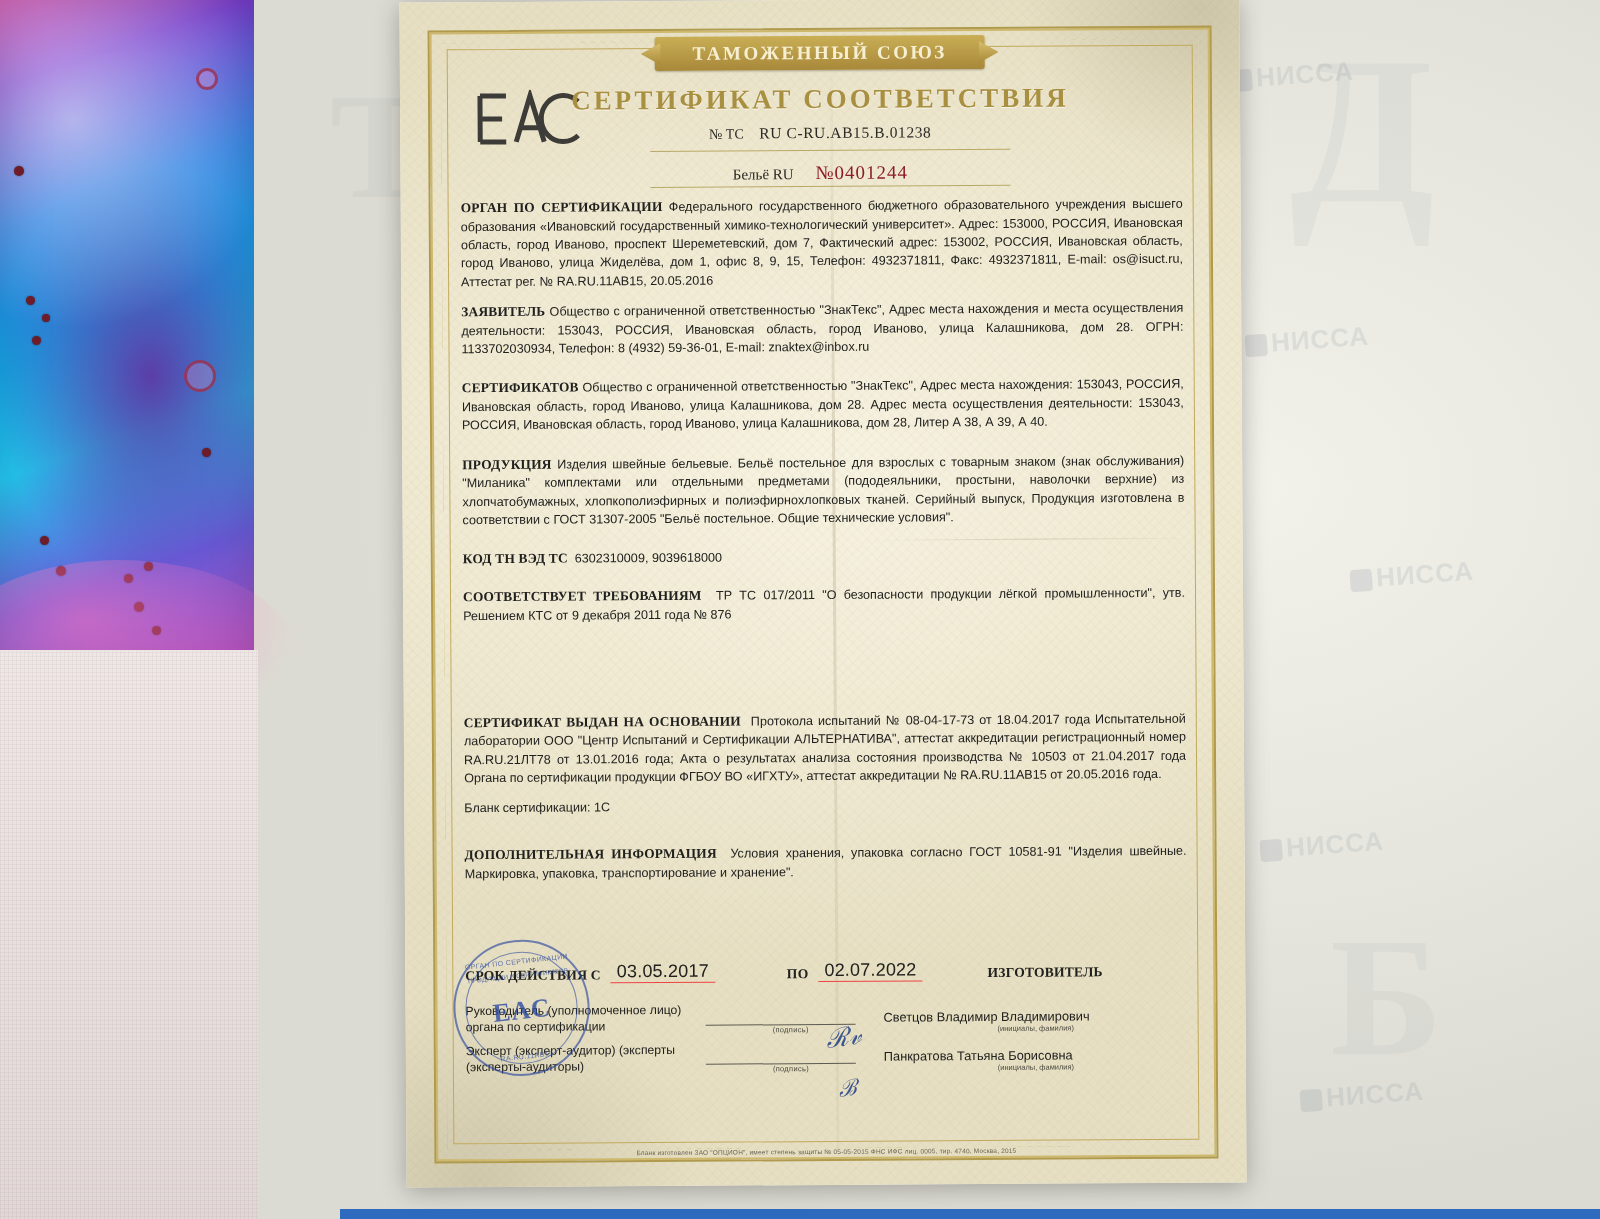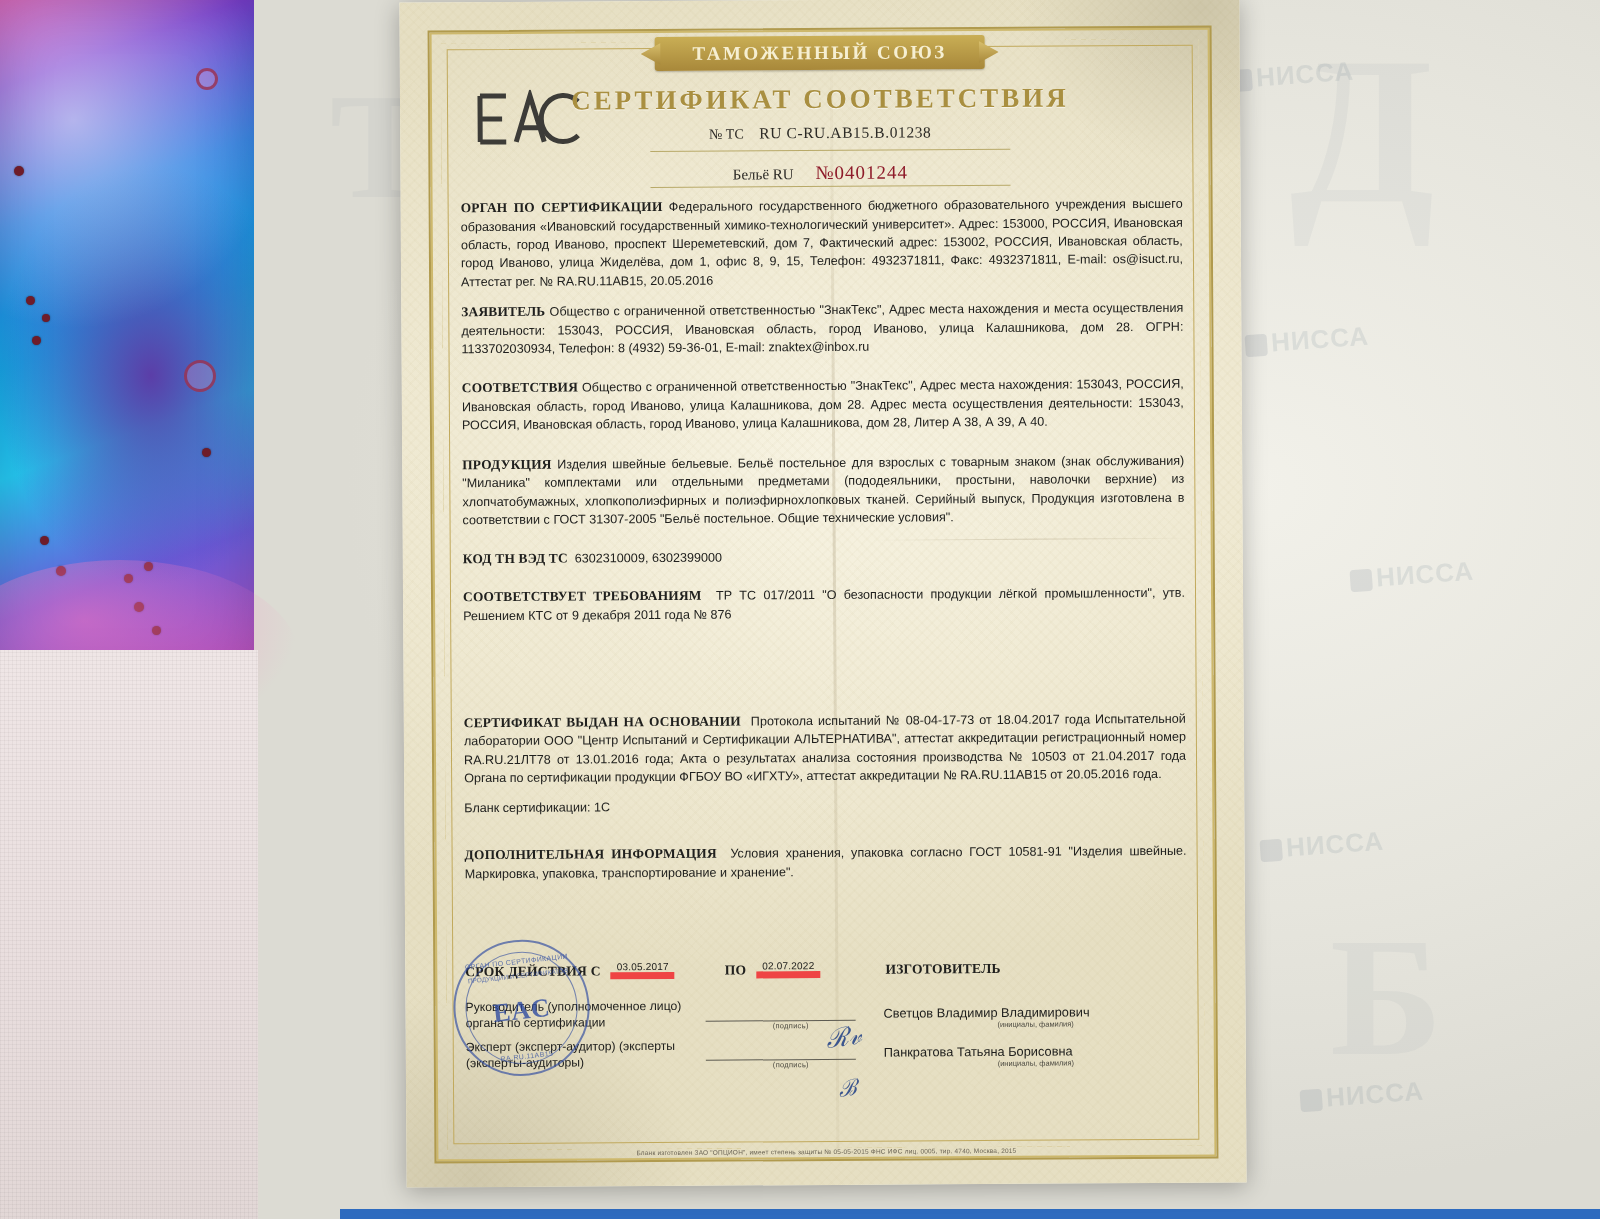--- a/index.html
+++ b/index.html
@@ -284,22 +284,22 @@
     align-items: flex-end;
     gap: 10px;
     font-family: "Liberation Serif", serif;
     font-size: 13.6px;
     font-weight: bold;
     letter-spacing: 0.2px;
   }
   .valid-row .date {
     font-family: "Liberation Sans", sans-serif;
     font-weight: normal;
-    font-size: 10px;
-    border-bottom: 7px solid #ef4444;
+    font-size: 18px;
+    border-bottom: 1px solid #ef4444;
     padding: 0 6px;
   }
   .sig-row {
     display: flex;
     align-items: flex-end;
     margin-top: 20px;
   }
   .sig-role {
     width: 240px;
     font-size: 12.2px;
@@ -488,32 +488,32 @@
         <b class="lab">ОРГАН ПО СЕРТИФИКАЦИИ</b>
         <span>Федерального государственного бюджетного образовательного учреждения высшего образования «Ивановский государственный химико-технологический университет». Адрес: 153000, РОССИЯ, Ивановская область, город Иваново, проспект Шереметевский, дом 7, Фактический адрес: 153002, РОССИЯ, Ивановская область, город Иваново, улица Жиделёва, дом 1, офис 8, 9, 15, Телефон: 4932371811, Факс: 4932371811, E-mail: os@isuct.ru, Аттестат рег. № RA.RU.11АВ15, 20.05.2016</span>
       </div>
 
       <div class="blk">
         <b class="lab">ЗАЯВИТЕЛЬ</b>
         <span>Общество с ограниченной ответственностью "ЗнакТекс", Адрес места нахождения и места осуществления деятельности: 153043, РОССИЯ, Ивановская область, город Иваново, улица Калашникова, дом 28. ОГРН: 1133702030934, Телефон: 8 (4932) 59-36-01, E-mail: znaktex@inbox.ru</span>
       </div>
 
       <div class="blk" style="margin-top:20px;">
-        <b class="lab">СООТВЕТСТВИЯ</b>
+        <b class="lab">СЕРТИФИКАТОВ</b>
         <span>Общество с ограниченной ответственностью "ЗнакТекс", Адрес места нахождения: 153043, РОССИЯ, Ивановская область, город Иваново, улица Калашникова, дом 28. Адрес места осуществления деятельности: 153043, РОССИЯ, Ивановская область, город Иваново, улица Калашникова, дом 28, Литер А 38, А 39, А 40.</span>
       </div>
 
       <div class="blk" style="margin-top:20px;">
         <b class="lab">ПРОДУКЦИЯ</b>
         <span>Изделия швейные бельевые. Бельё постельное для взрослых с товарным знаком (знак обслуживания) "Миланика" комплектами или отдельными предметами (пододеяльники, простыни, наволочки верхние) из хлопчатобумажных, хлопкополиэфирных и полиэфирнохлопковых тканей. Серийный выпуск, Продукция изготовлена в соответствии с ГОСТ 31307-2005 "Бельё постельное. Общие технические условия".</span>
       </div>
 
       <div class="blk" style="margin-top:20px;">
         <b class="lab">КОД ТН ВЭД ТС</b>
-        &nbsp;<span>6302310009, 6302399000</span>
+        &nbsp;<span>6302310009, 9039618000</span>
       </div>
 
       <div class="blk" style="margin-top:18px;">
         <b class="lab">СООТВЕТСТВУЕТ ТРЕБОВАНИЯМ</b>
         &nbsp;<span>ТР ТС 017/2011   "О безопасности продукции лёгкой промышленности", утв. Решением КТС от 9 декабря 2011 года № 876</span>
       </div>
 
       <div class="blk" style="margin-top:88px;">
         <b class="lab">СЕРТИФИКАТ ВЫДАН НА ОСНОВАНИИ</b>
         &nbsp;<span>Протокола испытаний № 08-04-17-73 от 18.04.2017 года Испытательной лаборатории ООО "Центр Испытаний и Сертификации АЛЬТЕРНАТИВА", аттестат аккредитации регистрационный номер RA.RU.21ЛТ78 от 13.01.2016 года; Акта о результатах анализа состояния производства № 10503 от 21.04.2017 года Органа по сертификации продукции ФГБОУ ВО «ИГХТУ», аттестат аккредитации № RA.RU.11АВ15 от 20.05.2016 года.</span>
@@ -526,21 +526,21 @@
         <b class="lab">ДОПОЛНИТЕЛЬНАЯ ИНФОРМАЦИЯ</b>
         &nbsp;<span>Условия хранения, упаковка согласно ГОСТ 10581-91 "Изделия швейные. Маркировка, упаковка, транспортирование и хранение".</span>
       </div>
 
     </div>
 
     <div class="sign-area">
       <div class="valid-row">
         <span>СРОК ДЕЙСТВИЯ С</span>
         <span class="date">03.05.2017</span>
-        <span style="margin-left:40px;">ПО</span>
+        <span style="margin-left:62px;">ПО</span>
         <span class="date">02.07.2022</span>
         <span style="margin-left:55px;">ИЗГОТОВИТЕЛЬ</span>
       </div>
 
       <div class="sig-row">
         <div class="sig-role">Руководитель (уполномоченное лицо) органа по сертификации</div>
         <div style="width:170px;">
           <div class="sig-line"></div>
           <div class="sig-sub">(подпись)</div>
         </div>

